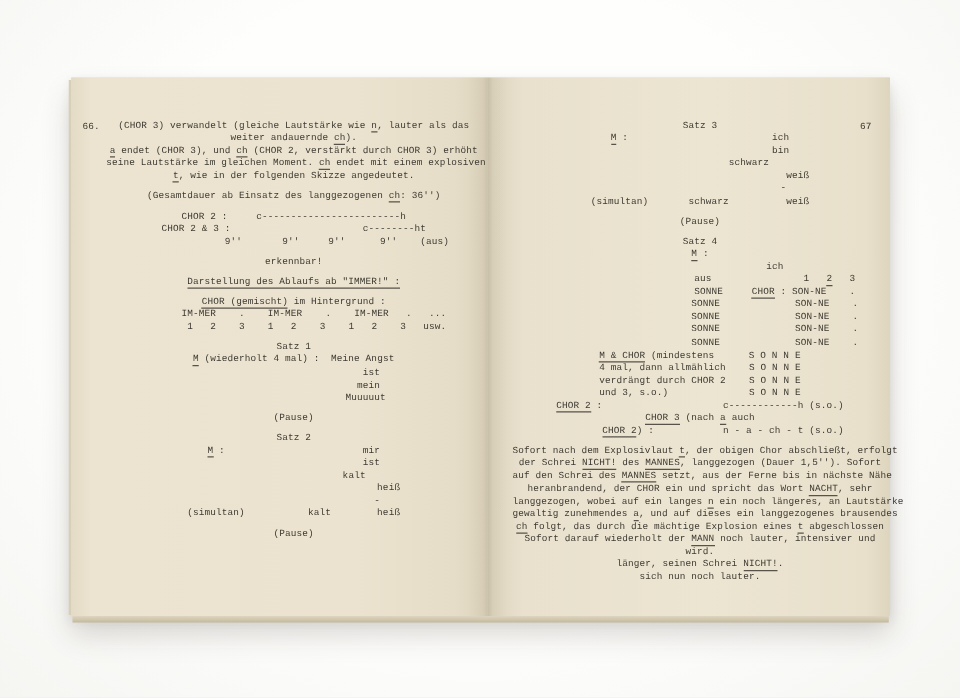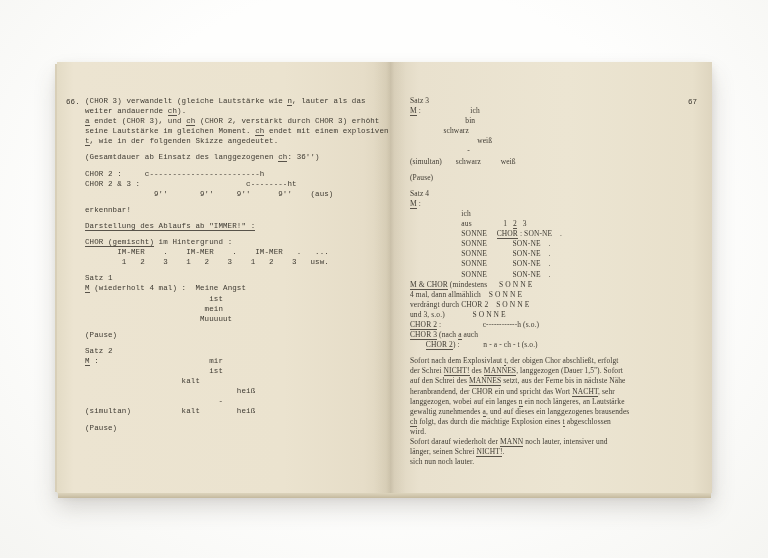--- a/index.html
+++ b/index.html
@@ -9,20 +9,21 @@
     font-family:"Liberation Sans",sans-serif;
   }
   .scene{
     position:relative;width:768px;height:558px;
     background:radial-gradient(ellipse at 50% 42%, #fefefd 55%, #f5f5f2 100%);
   }
   .book{
     position:absolute;left:57px;top:62px;width:655px;height:431px;
     background:#e9e1cd;
     box-shadow:0 14px 22px rgba(70,62,48,.20), 0 4px 8px rgba(70,62,48,.12);
+    text-align:center;
   }
   .page{position:absolute;top:0;height:100%;}
   .page-left{
     left:0;width:333px;
     background:linear-gradient(to right,#e3dbc5 0%,#ece4d1 5%,#ebe3cf 68%,#e6ddc8 92%,#ddd4bd 100%);
   }
   .page-right{
     left:333px;width:322px;
     background:linear-gradient(to right,#dcd3bd 0%,#e9e1ce 9%,#ece5d2 55%,#e8e0cb 94%,#ded5bf 100%);
   }
@@ -38,21 +39,21 @@
     position:absolute;left:-2px;top:2px;width:2px;height:428px;
     background:#d8cfb8;
   }
   .textblock{
     position:absolute;
     font-family:"Liberation Mono","DejaVu Sans Mono",monospace;
     font-size:7.5px;line-height:10.1px;letter-spacing:0.1px;
     color:#3e3a32;
   }
   #left-text{left:28px;top:34px;width:300px;}
-  #right-text{left:20px;top:34px;width:300px;font-family:Liberation Serif, serif;}
+  #right-text{left:20px;top:34px;width:300px;}
   .line{white-space:pre;}
   .blank{height:6px;}
   .u{border-bottom:1px solid rgba(62,58,50,.85);}
   .pagenum{
     position:absolute;
     font-family:"Liberation Mono","DejaVu Sans Mono",monospace;
     font-size:7.5px;color:#3e3a32;letter-spacing:0.1px;
   }
   .pagenum-left{left:9px;top:36px;}
   .pagenum-right{left:298px;top:36px;}
@@ -137,22 +138,22 @@
           <div class="line"><span class="u">CHOR 3</span> (nach <span class="u">a</span> auch</div>
           <div class="line">        <span class="u">CHOR 2</span>) :            n - a - ch - t (s.o.)</div>
           <div class="blank"></div>
           <div class="line">Sofort nach dem Explosivlaut <span class="u">t</span>, der obigen Chor abschließt, erfolgt</div>
           <div class="line">der Schrei <span class="u">NICHT!</span> des <span class="u">MANNES</span>, langgezogen (Dauer 1,5''). Sofort</div>
           <div class="line">auf den Schrei des <span class="u">MANNES</span> setzt, aus der Ferne bis in nächste Nähe</div>
           <div class="line">heranbrandend, der CHOR ein und spricht das Wort <span class="u">NACHT</span>, sehr</div>
           <div class="line">langgezogen, wobei auf ein langes <span class="u">n</span> ein noch längeres, an Lautstärke</div>
           <div class="line">gewaltig zunehmendes <span class="u">a</span>, und auf dieses ein langgezogenes brausendes</div>
           <div class="line"><span class="u">ch</span> folgt, das durch die mächtige Explosion eines <span class="u">t</span> abgeschlossen</div>
+          <div class="line">Sofort darauf wiederholt der <span class="u">MANN</span> noch lauter, intensiver und</div>
           <div class="line">wird.</div>
-          <div class="line">Sofort darauf wiederholt der <span class="u">MANN</span> noch lauter, intensiver und</div>
           <div class="line">länger, seinen Schrei <span class="u">NICHT!</span>.</div>
           <div class="line">sich nun noch lauter.</div>
         </div>
     </div>
 
     <div class="gutter"></div>
     <div class="book-bottom-edge"></div>
   </div>
 </div>
 

